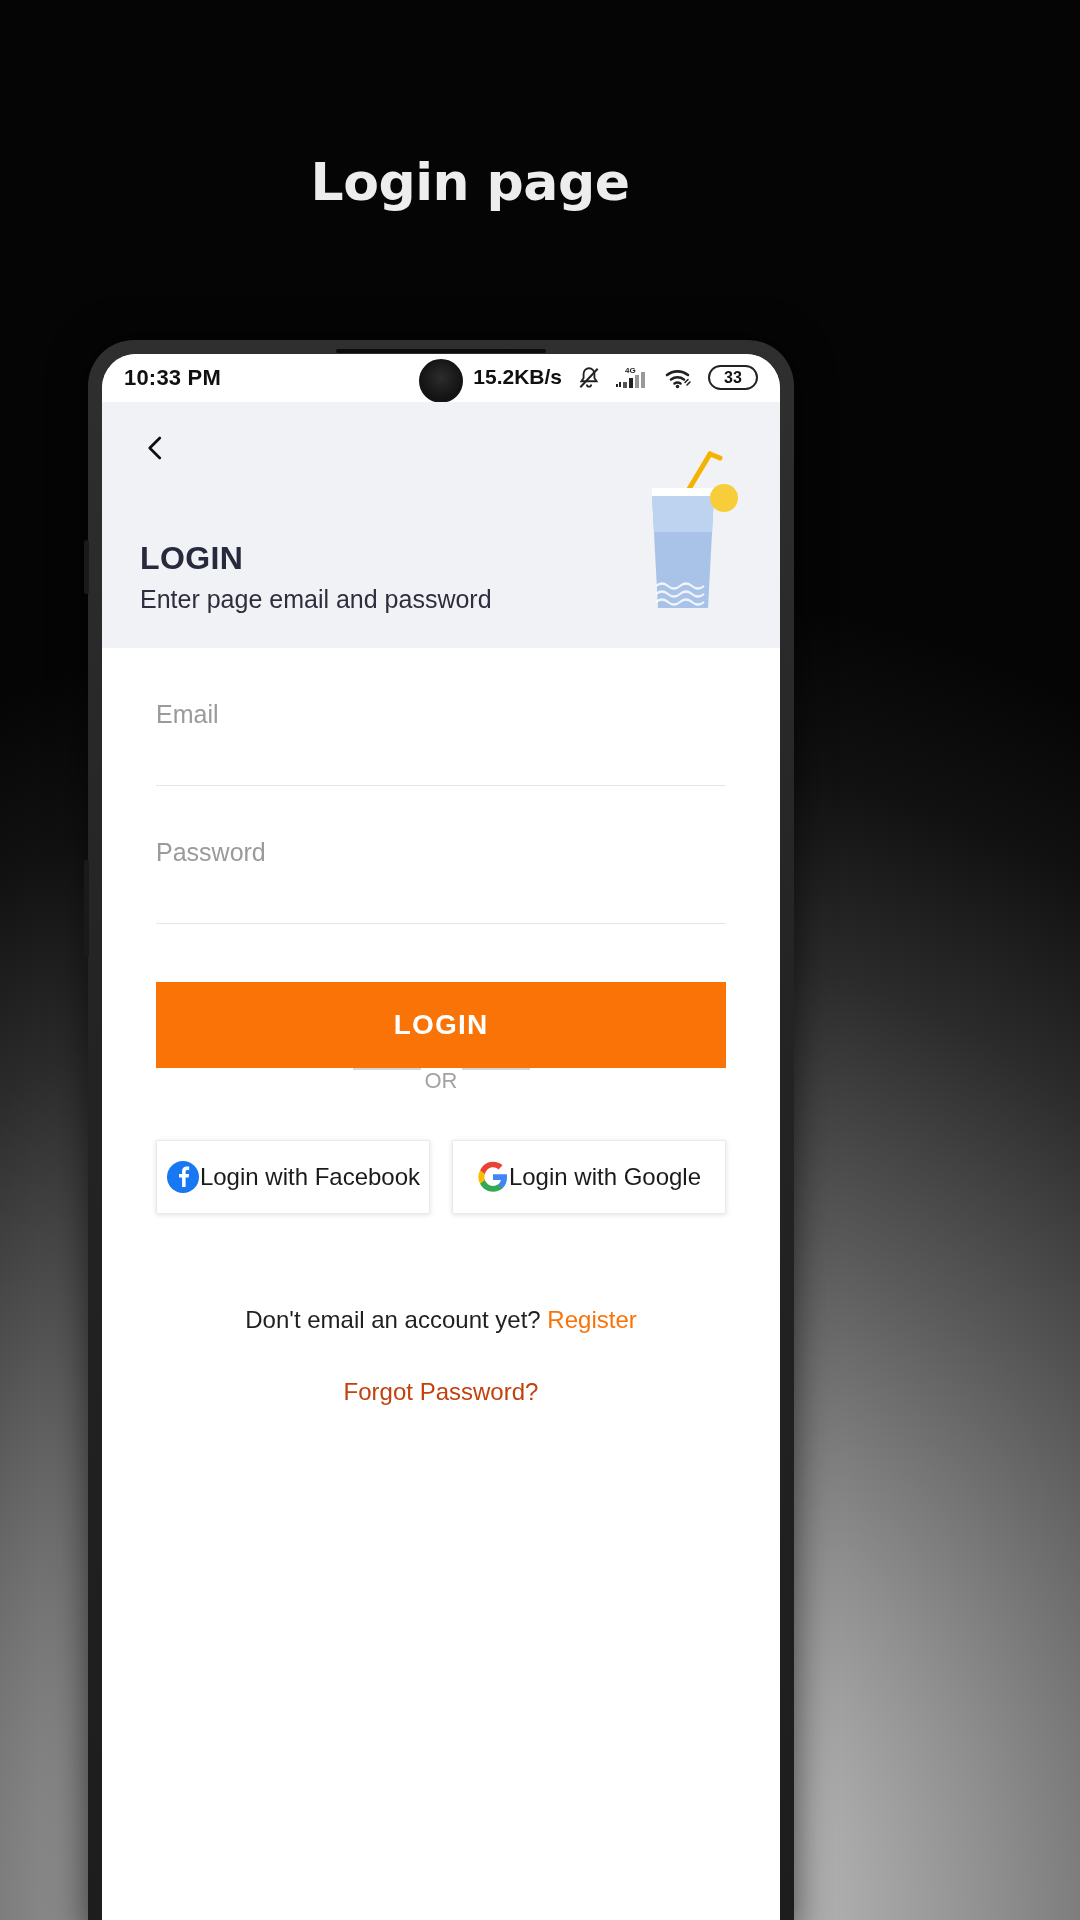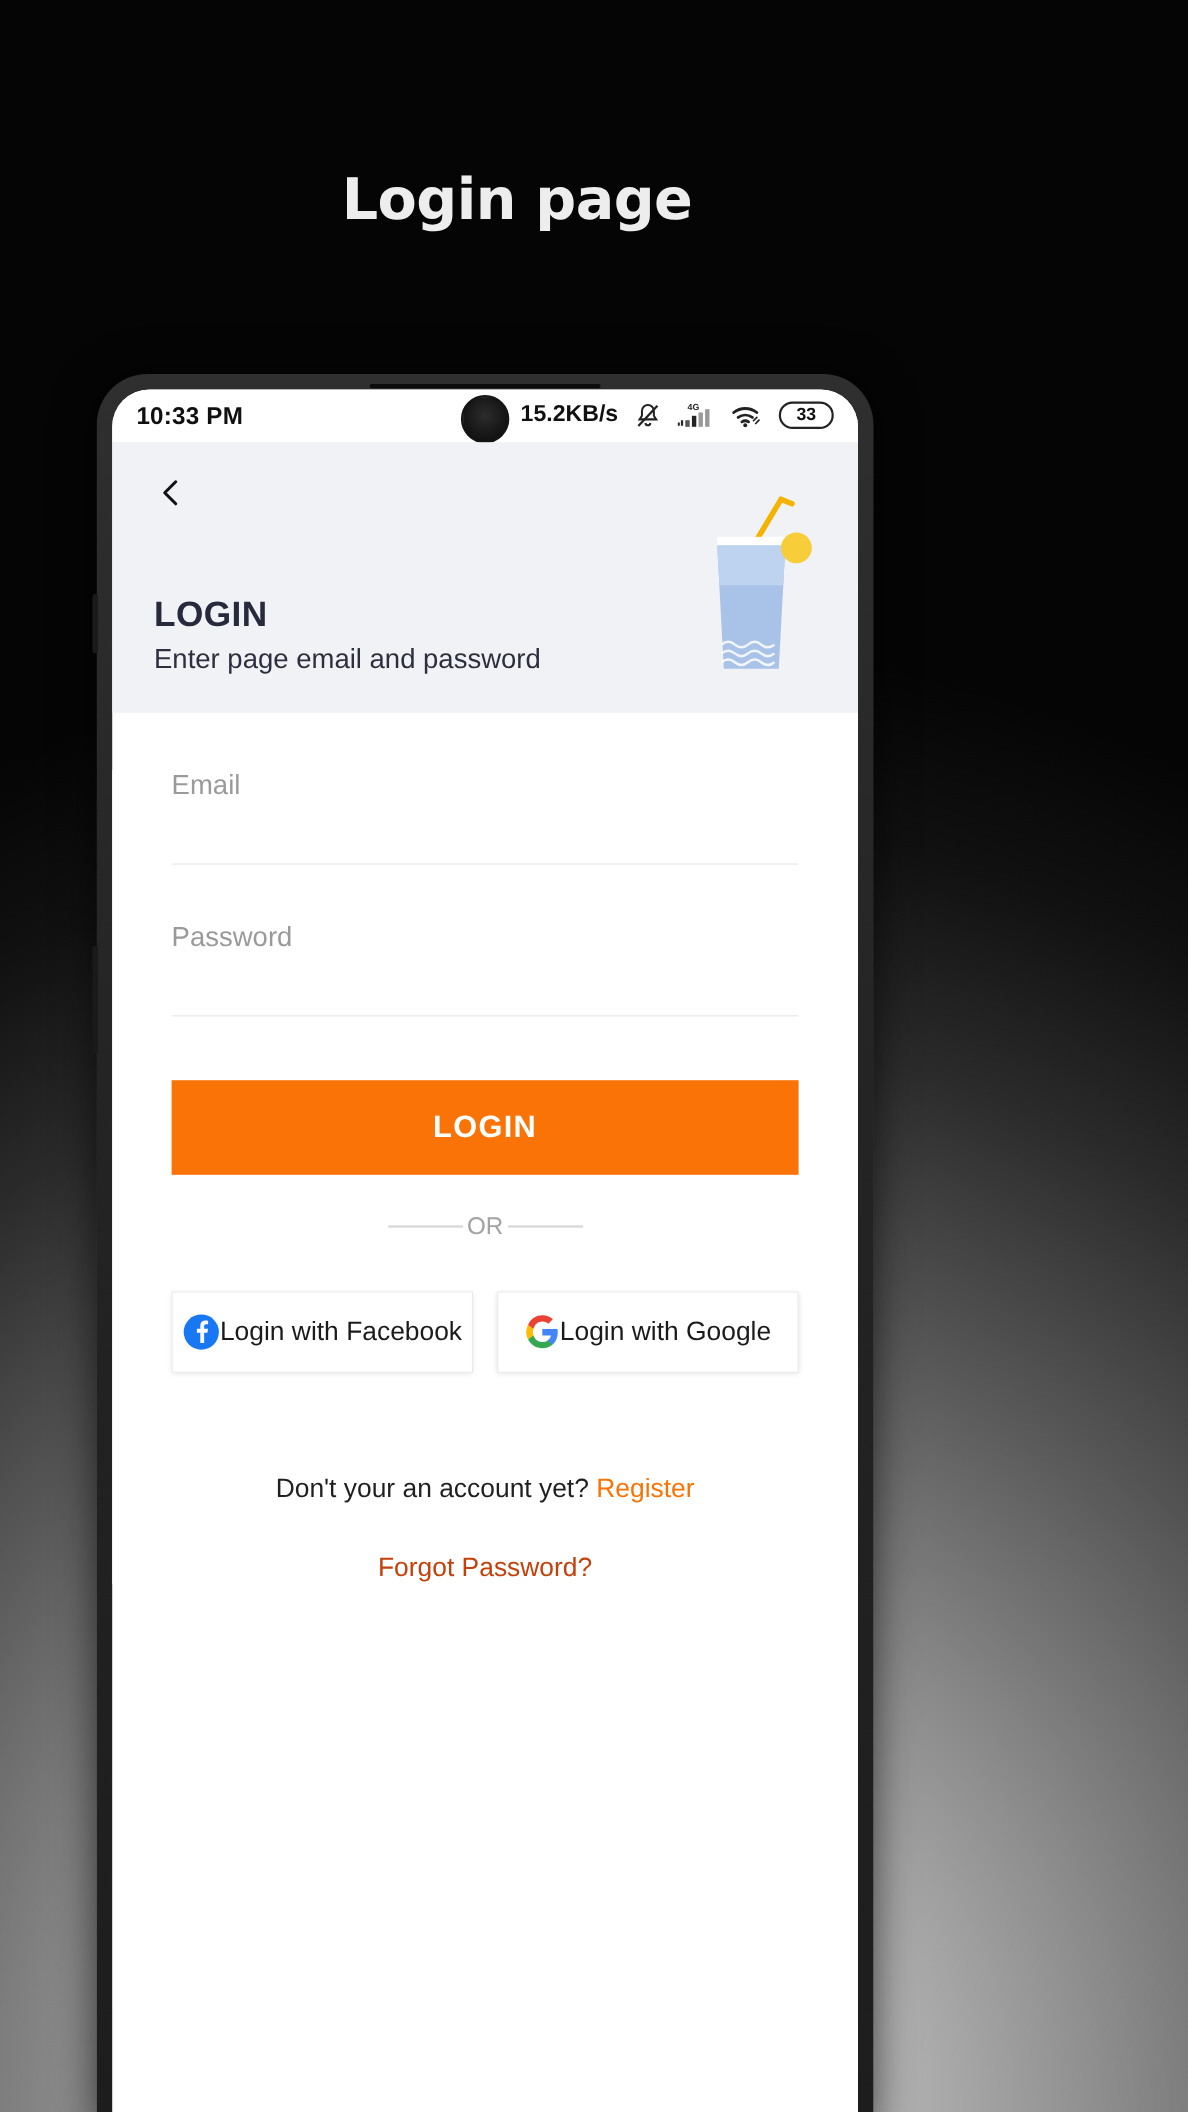--- a/index.html
+++ b/index.html
@@ -78,21 +78,21 @@
 
   
   .body{background:#fff;padding:0 54px;box-sizing:border-box;}
   .field{margin-top:52px;border-bottom:1.5px solid #e6e6e6;padding-bottom:56px;}
   .field .lbl{font-size:25px;color:#9a9a9a;}
   .btn-login{
     margin-top:58px;height:86px;background:#f97306;border:0;width:100%;
     color:#fff;font-size:28px;font-weight:bold;letter-spacing:1.2px;cursor:pointer;
     display:flex;align-items:center;justify-content:center;font-family:"Liberation Sans",sans-serif;
   }
-  .or{display:flex;align-items:center;justify-content:center;margin-top:34px;gap:0;}
+  .or{display:flex;justify-content:center;gap:0;}
   .or .ln{width:68px;height:1.5px;background:#d6d6d6;}
   .or .tx{font-size:22px;color:#a3a3a3;padding:0 4px;}
   .social{display:flex;gap:22px;margin-top:46px;}
   .sbtn{
     flex:1;height:72px;background:#fff;border:1px solid #eaeaea;
     box-shadow:0 1px 5px rgba(0,0,0,.12);
     display:flex;align-items:center;justify-content:center;cursor:pointer;
   }
   .sbtn .t{font-size:24px;color:#1b1b1b;}
   .register{margin-top:92px;text-align:center;font-size:24px;color:#1f1f1f;}
@@ -204,21 +204,21 @@
               <path fill="#4285F4" d="M45.1 24.5c0-1.6-.14-3.1-.4-4.6H24v8.7h11.8c-.5 2.7-2 5-4.3 6.6v5.5h7c4.1-3.8 6.6-9.4 6.6-16.2z"></path>
               <path fill="#34A853" d="M24 46c5.8 0 10.7-1.9 14.3-5.2l-7-5.5c-1.9 1.3-4.4 2.1-7.3 2.1-5.6 0-10.4-3.8-12.1-8.9H4.7v5.6C8.3 41.4 15.6 46 24 46z"></path>
               <path fill="#FBBC05" d="M11.9 28.5c-.4-1.3-.7-2.7-.7-4.5s.3-3.2.7-4.5v-5.6H4.7A22 22 0 0 0 2 24c0 3.6.9 7 2.7 10z"></path>
               <path fill="#EA4335" d="M24 9.5c3.2 0 6 1.1 8.2 3.2l6.2-6.2C34.7 3 29.8 1 24 1 15.6 1 8.3 5.6 4.7 13.9l7.2 5.6C13.6 13.3 18.4 9.5 24 9.5z"></path>
             </svg>
             <span class="t">Login with Google</span>
           </div>
         </div>
 
         <div class="register">
-          <span>Don't your an account yet?</span>
+          <span>Don't email an account yet?</span>
           <span class="lk">Register</span>
         </div>
 
         <div class="forgot">Forgot Password?</div>
 
       </div>
     </div>
   </div>
 </div>
 

